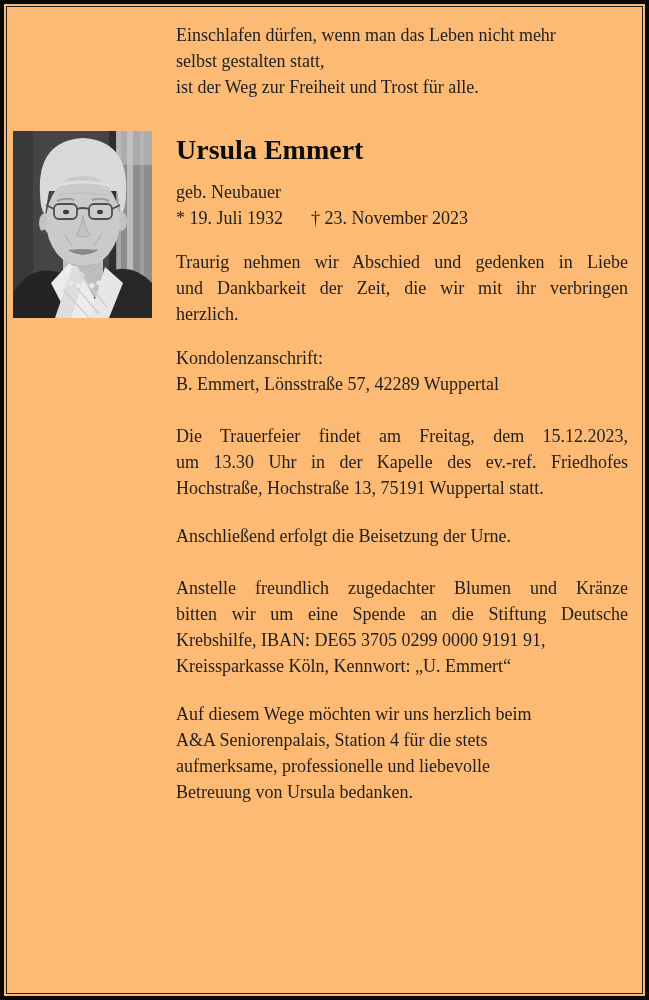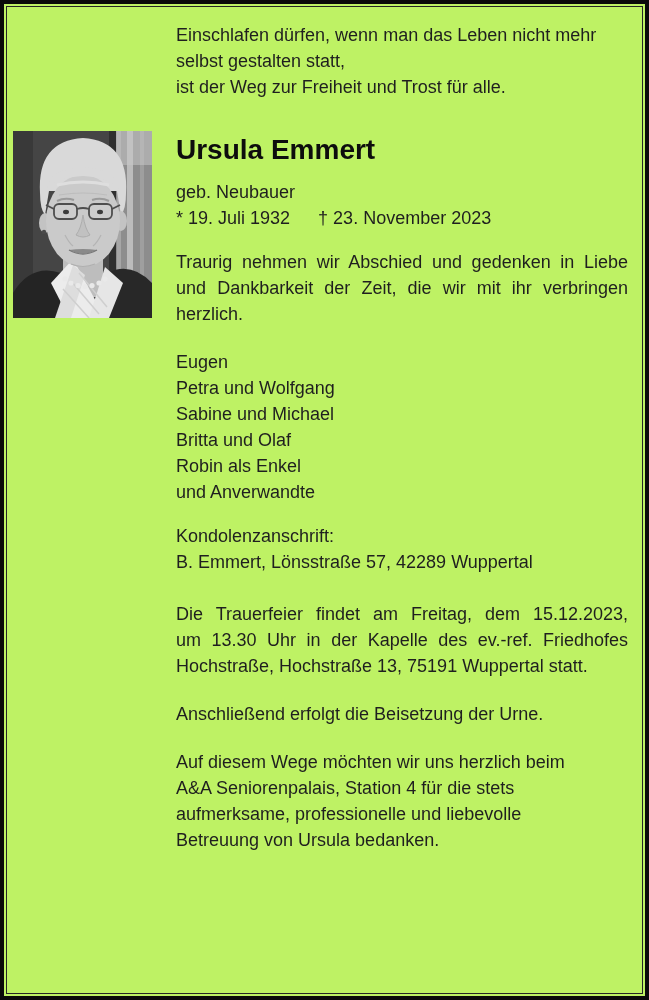--- a/index.html
+++ b/index.html
@@ -1,18 +1,18 @@
 <!DOCTYPE html>
 <html><head>
 <meta charset="utf-8">
 <style>
   html, body { margin:0; padding:0; background:#ffffff; }
   .page {
-    position:relative; width:649px; height:1000px; background:#bef264;
-    font-family:Liberation Sans, sans-serif; color:#1f1f1f; overflow:hidden;
+    position:relative; width:649px; height:1000px; background:#fdba74;
+    font-family:Liberation Serif, serif; color:#1f1f1f; overflow:hidden;
   }
   .frame-outer { position:absolute; inset:0; border:4px solid #0a0a0a; pointer-events:none; }
   .frame-inner { position:absolute; inset:6px; border:1px solid #262626; pointer-events:none; }
 
   .photo {
     position:absolute; left:13px; top:131px; width:139px; height:187px;
     overflow:hidden; background:#474747;
   }
 
   .content { position:absolute; left:176px; top:0; width:452px; }
@@ -124,44 +124,42 @@
     <div class="line dates">
       <span class="birth">* 19. Juli 1932</span><span class="death">† 23. November 2023</span>
     </div>
 
     <div class="blk-obituary">
       <div class="line jline">Traurig nehmen wir Abschied und gedenken in Liebe</div>
       <div class="line jline">und Dankbarkeit der Zeit, die wir mit ihr verbringen</div>
       <div class="line">herzlich.</div>
     </div>
 
-    <div class="blk-mourners">
-      <div class="line">Eugen</div>
-      <div class="line">Petra und Wolfgang</div>
-      <div class="line">Sabine und Michael</div>
-      <div class="line">Britta und Olaf</div>
-      <div class="line">Robin als Enkel</div>
-      <div class="line">und Anverwandte</div>
-    </div>
 
     <div class="blk-condol">
       <div class="line">Kondolenzanschrift:</div>
       <div class="line">B. Emmert, Lönsstraße 57, 42289 Wuppertal</div>
     </div>
 
     <div class="blk-funeral">
       <div class="line jline">Die Trauerfeier findet am Freitag, dem 15.12.2023,</div>
       <div class="line jline">um 13.30 Uhr in der Kapelle des ev.-ref. Friedhofes</div>
       <div class="line">Hochstraße, Hochstraße 13, 75191 Wuppertal statt.</div>
     </div>
 
     <div class="blk-burial">
       <div class="line">Anschließend erfolgt die Beisetzung der Urne.</div>
     </div>
 
+    <div class="blk-donation">
+      <div class="line jline">Anstelle freundlich zugedachter Blumen und Kränze</div>
+      <div class="line jline">bitten wir um eine Spende an die Stiftung Deutsche</div>
+      <div class="line">Krebshilfe, IBAN: DE65 3705 0299 0000 9191 91,</div>
+      <div class="line">Kreissparkasse Köln, Kennwort: „U. Emmert“</div>
+    </div>
 
     <div class="blk-thanks">
       <div class="line">Auf diesem Wege möchten wir uns herzlich beim</div>
       <div class="line">A&amp;A Seniorenpalais, Station 4 für die stets</div>
       <div class="line">aufmerksame, professionelle und liebevolle</div>
       <div class="line">Betreuung von Ursula bedanken.</div>
     </div>
 
   </div>
 

